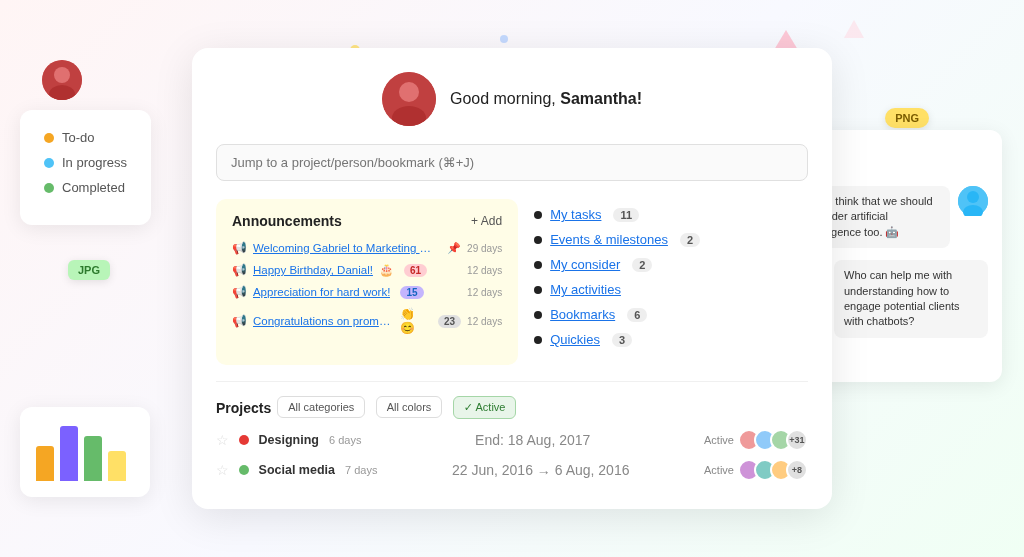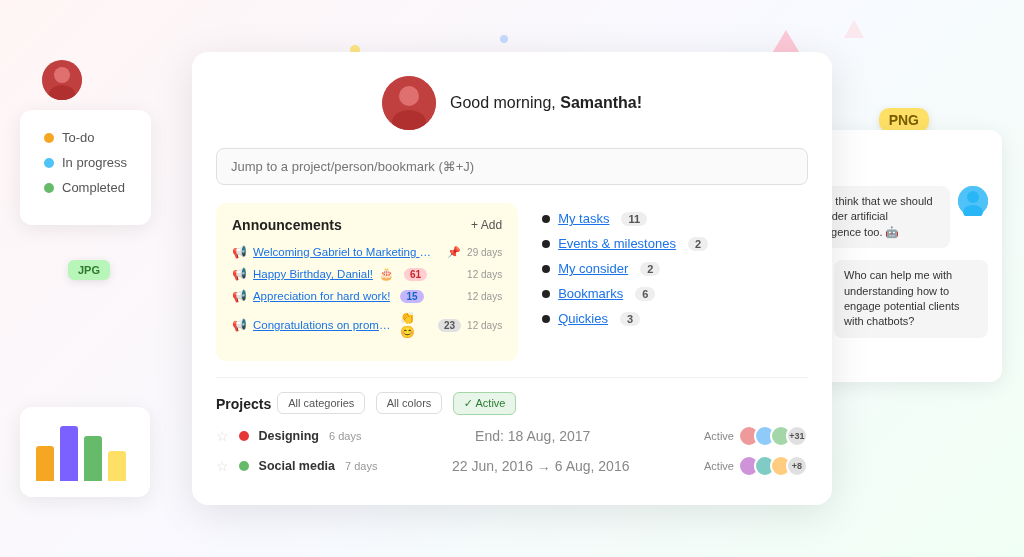--- a/index.html
+++ b/index.html
@@ -149,21 +149,21 @@
       overflow: hidden;
     }
 
     
     .png-badge {
       position: absolute;
       right: 95px;
       top: 108px;
       background: #ffe066;
       color: #7a5c00;
-      font-size: 14px;
+      font-size: 11px;
       font-weight: 700;
       padding: 4px 10px;
       border-radius: 10px;
       z-index: 3;
       box-shadow: 0 2px 8px rgba(0,0,0,0.1);
     }
 
     
     .dashboard-card {
       background: white;
@@ -211,21 +211,21 @@
       color: #aaa;
       margin-bottom: 18px;
       outline: none;
       background: #fafafa;
     }
 
     
     .content-grid {
       display: grid;
       grid-template-columns: 1fr 1fr;
-      gap: 24px;
+      gap: 16px;
       margin-bottom: 16px;
     }
 
     
     .announcements-card {
       background: #fffde7;
       border-radius: 10px;
       padding: 14px 16px;
     }
     .ann-header {
@@ -563,20 +563,24 @@
         </div>
         <div class="quicklink-item">
           <div class="ql-dot"></div>
           <span class="ql-link">Events &amp; milestones</span>
           <span class="ql-count">2</span>
         </div>
         <div class="quicklink-item">
           <div class="ql-dot"></div>
           <span class="ql-link">My consider</span>
           <span class="ql-count">2</span>
+        </div>
+        <div class="quicklink-item">
+          <div class="ql-dot"></div>
+          <span class="ql-link">My activities</span>
         </div>
         <div class="quicklink-item">
           <div class="ql-dot"></div>
           <span class="ql-link">Bookmarks</span>
           <span class="ql-count">6</span>
         </div>
         <div class="quicklink-item">
           <div class="ql-dot"></div>
           <span class="ql-link">Quickies</span>
           <span class="ql-count">3</span>

